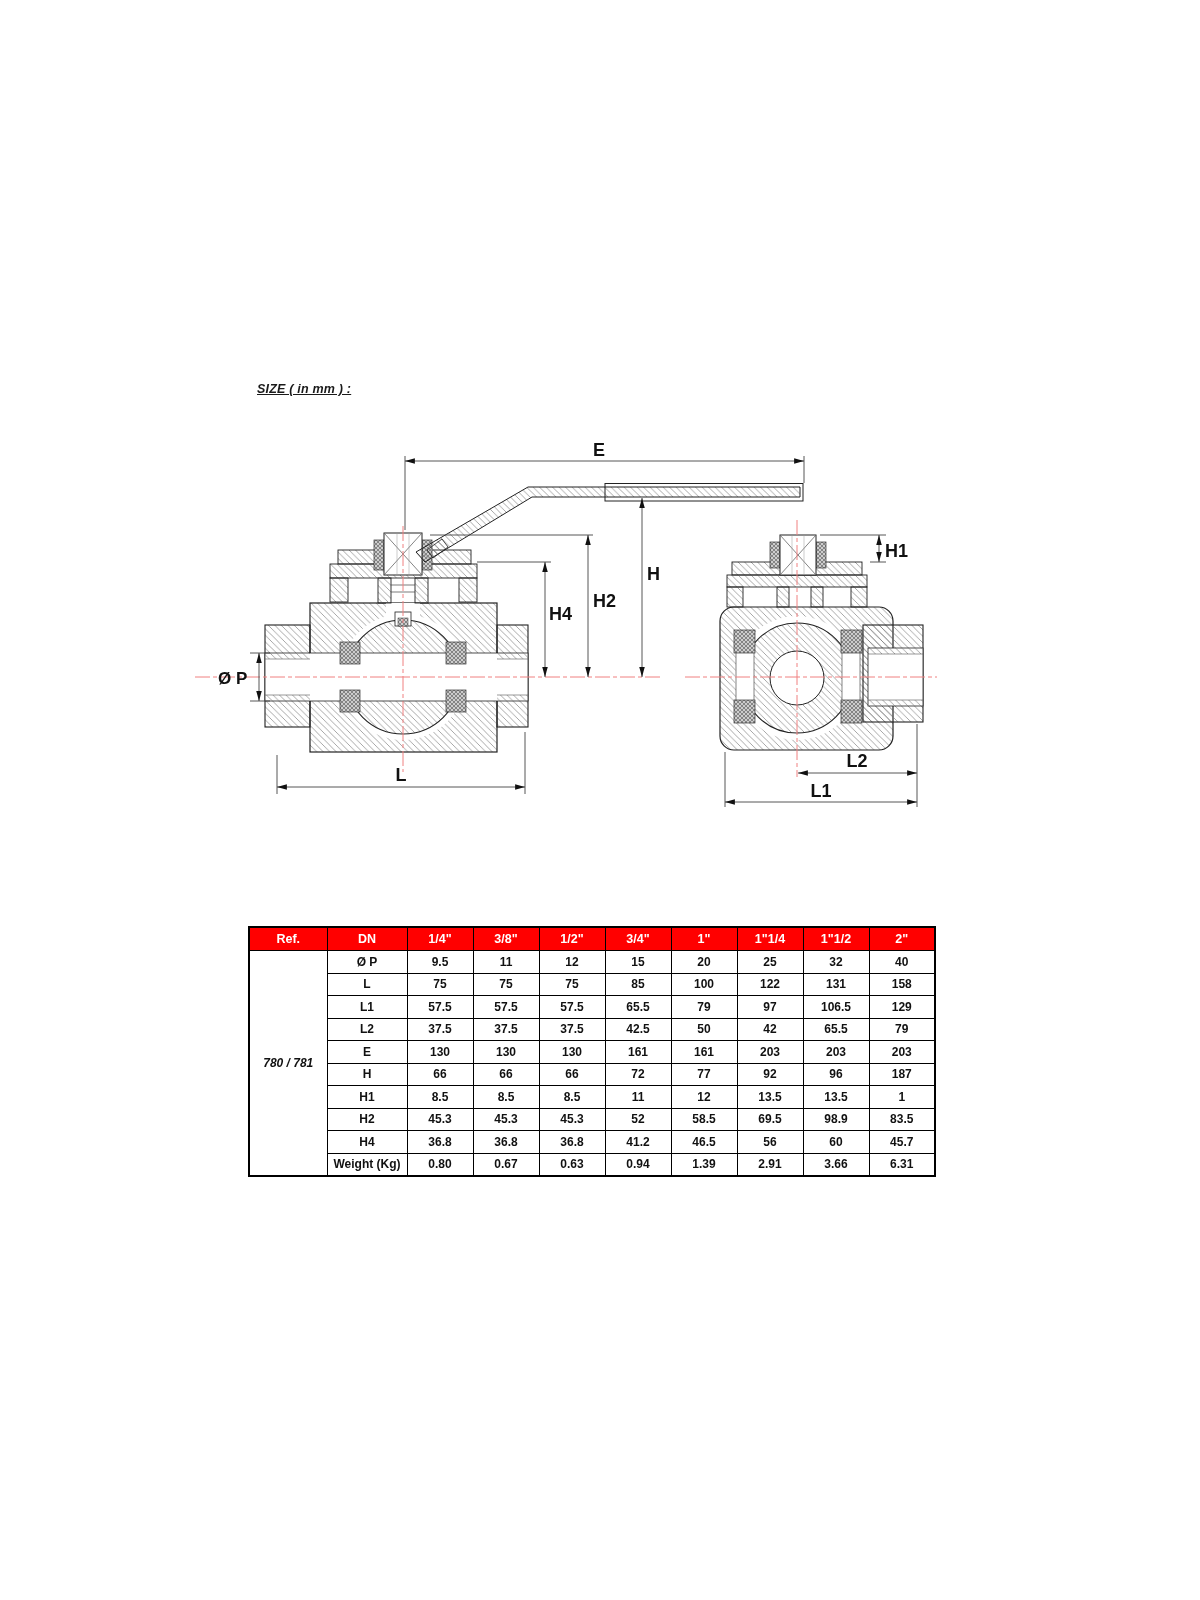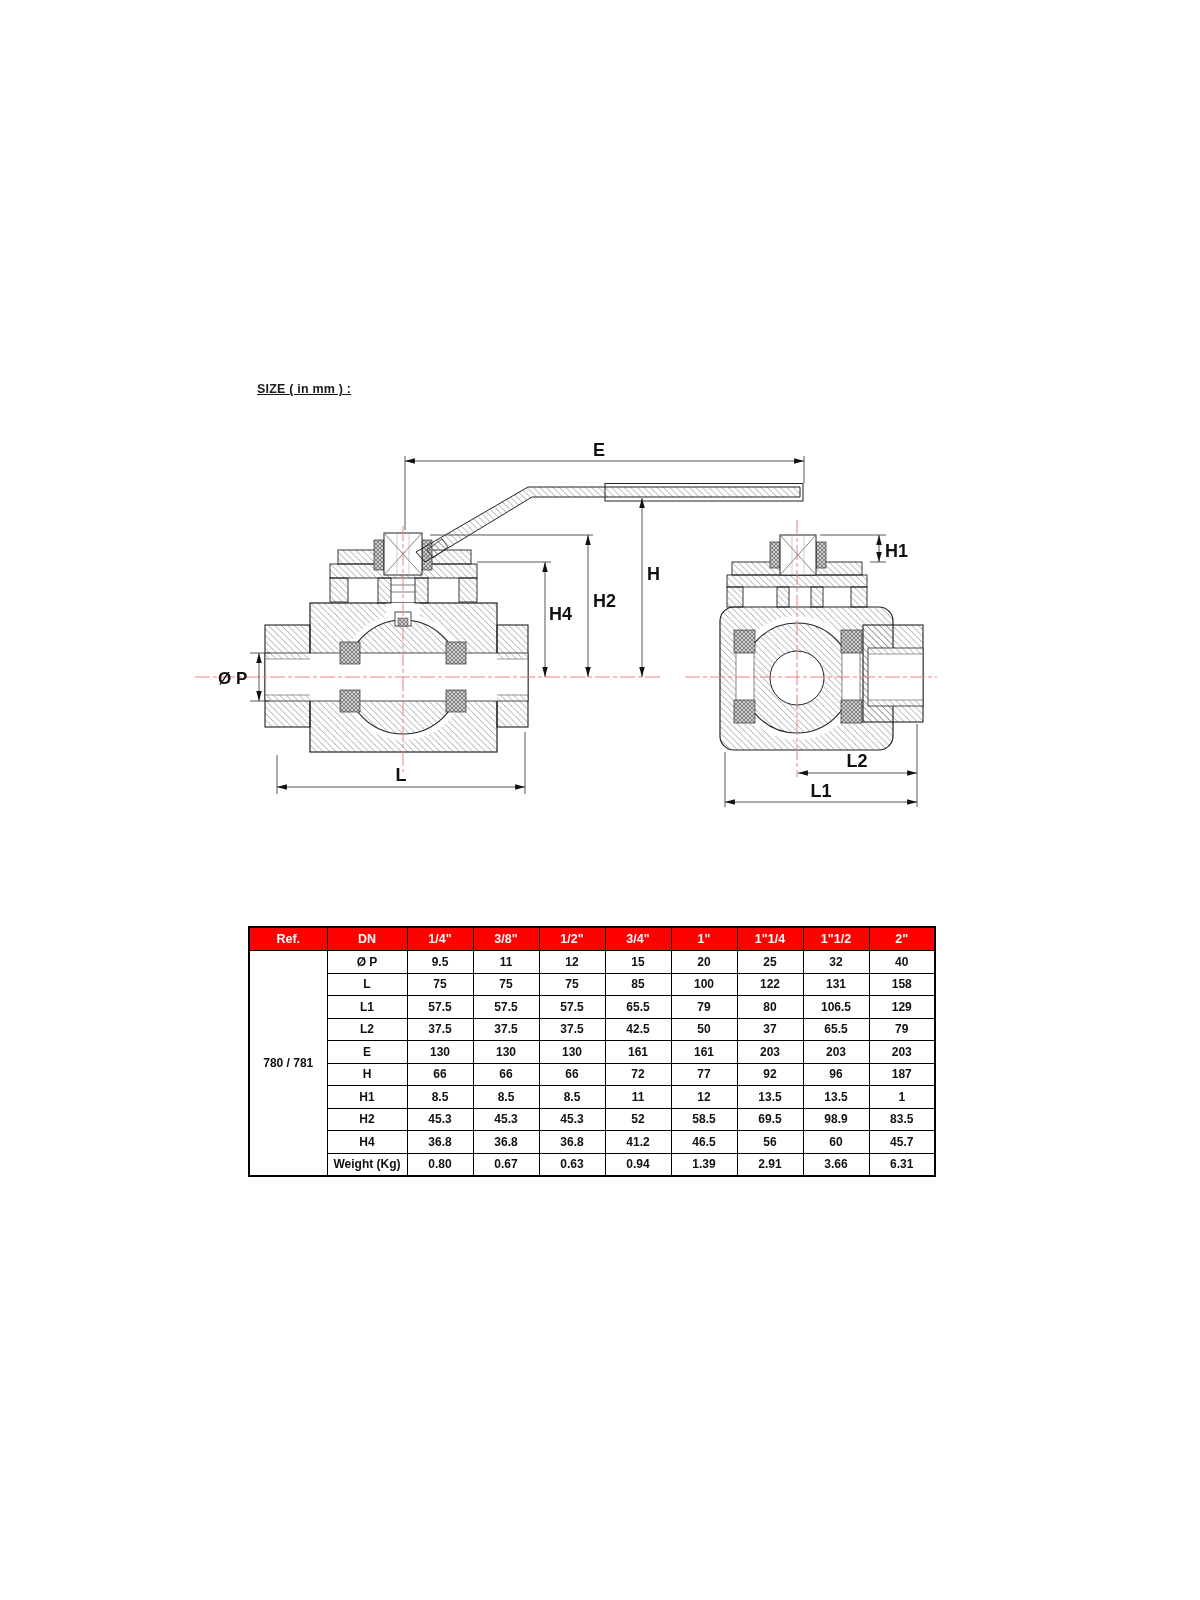--- a/index.html
+++ b/index.html
@@ -2,41 +2,41 @@
 <html style="--hdr: #ff0000; --hdrfg: #ffffff; --cl: #f08080;"><head>
 <meta charset="utf-8">
 <style>
   html,body{margin:0;padding:0;}
   body{
     width:1200px;height:1600px;background:#ffffff;position:relative;
     font-family:"Liberation Sans", sans-serif;
   }
   .doc-title{
     position:absolute;left:257px;top:382px;
-    font-size:12.5px;font-weight:bold;
+    font-size:12.5px;font-weight:bold;font-style:italic;
     text-decoration:underline;color:#1a1a1a;letter-spacing:.2px;
   }
   svg.drawing{position:absolute;left:180px;top:420px;}
   .dim{font:bold 18px "Liberation Sans",sans-serif;fill:#111;}
   .dimS{font:bold 17px "Liberation Sans",sans-serif;fill:#111;}
 
   table.dims{
     position:absolute;left:248px;top:926px;width:686px;
     border-collapse:collapse;table-layout:fixed;border:2px solid #000;
   }
   table.dims th,table.dims td{
     border:1px solid #000;text-align:center;vertical-align:middle;
     padding:0;font-weight:bold;overflow:hidden;white-space:nowrap;
   }
   table.dims th{
     background:var(--hdr,#ff0000);color:var(--hdrfg,#ffffff);
     height:22px;font-size:12.5px;
   }
   table.dims td{height:21.5px;font-size:12px;color:#111;background:#fff;}
-  table.dims td.ref{font-size:12px;}
+  table.dims td.ref{font-size:12px;font-style:italic;}
 </style>
 </head>
 <body>
 
 <div class="doc-title">SIZE ( in mm ) :</div>
 
 <svg class="drawing" width="800" height="400" viewBox="0 0 800 400">
   <defs>
     <pattern id="h" patternUnits="userSpaceOnUse" width="6.5" height="6.5">
       <path d="M-1,5.5 l2,2 M0,0 l6.5,6.5 M5.5,-1 l2,2" stroke="#787878" stroke-width="0.65" fill="none"></path>
@@ -229,32 +229,32 @@
         <td>131</td>
         <td>158</td>
       </tr>
       <tr>
         <td>L1</td>
         <td>57.5</td>
         <td>57.5</td>
         <td>57.5</td>
         <td>65.5</td>
         <td>79</td>
-        <td>80</td>
+        <td>97</td>
         <td>106.5</td>
         <td>129</td>
       </tr>
       <tr>
         <td>L2</td>
         <td>37.5</td>
         <td>37.5</td>
         <td>37.5</td>
         <td>42.5</td>
         <td>50</td>
-        <td>37</td>
+        <td>42</td>
         <td>65.5</td>
         <td>79</td>
       </tr>
       <tr>
         <td>E</td>
         <td>130</td>
         <td>130</td>
         <td>130</td>
         <td>161</td>
         <td>161</td>

